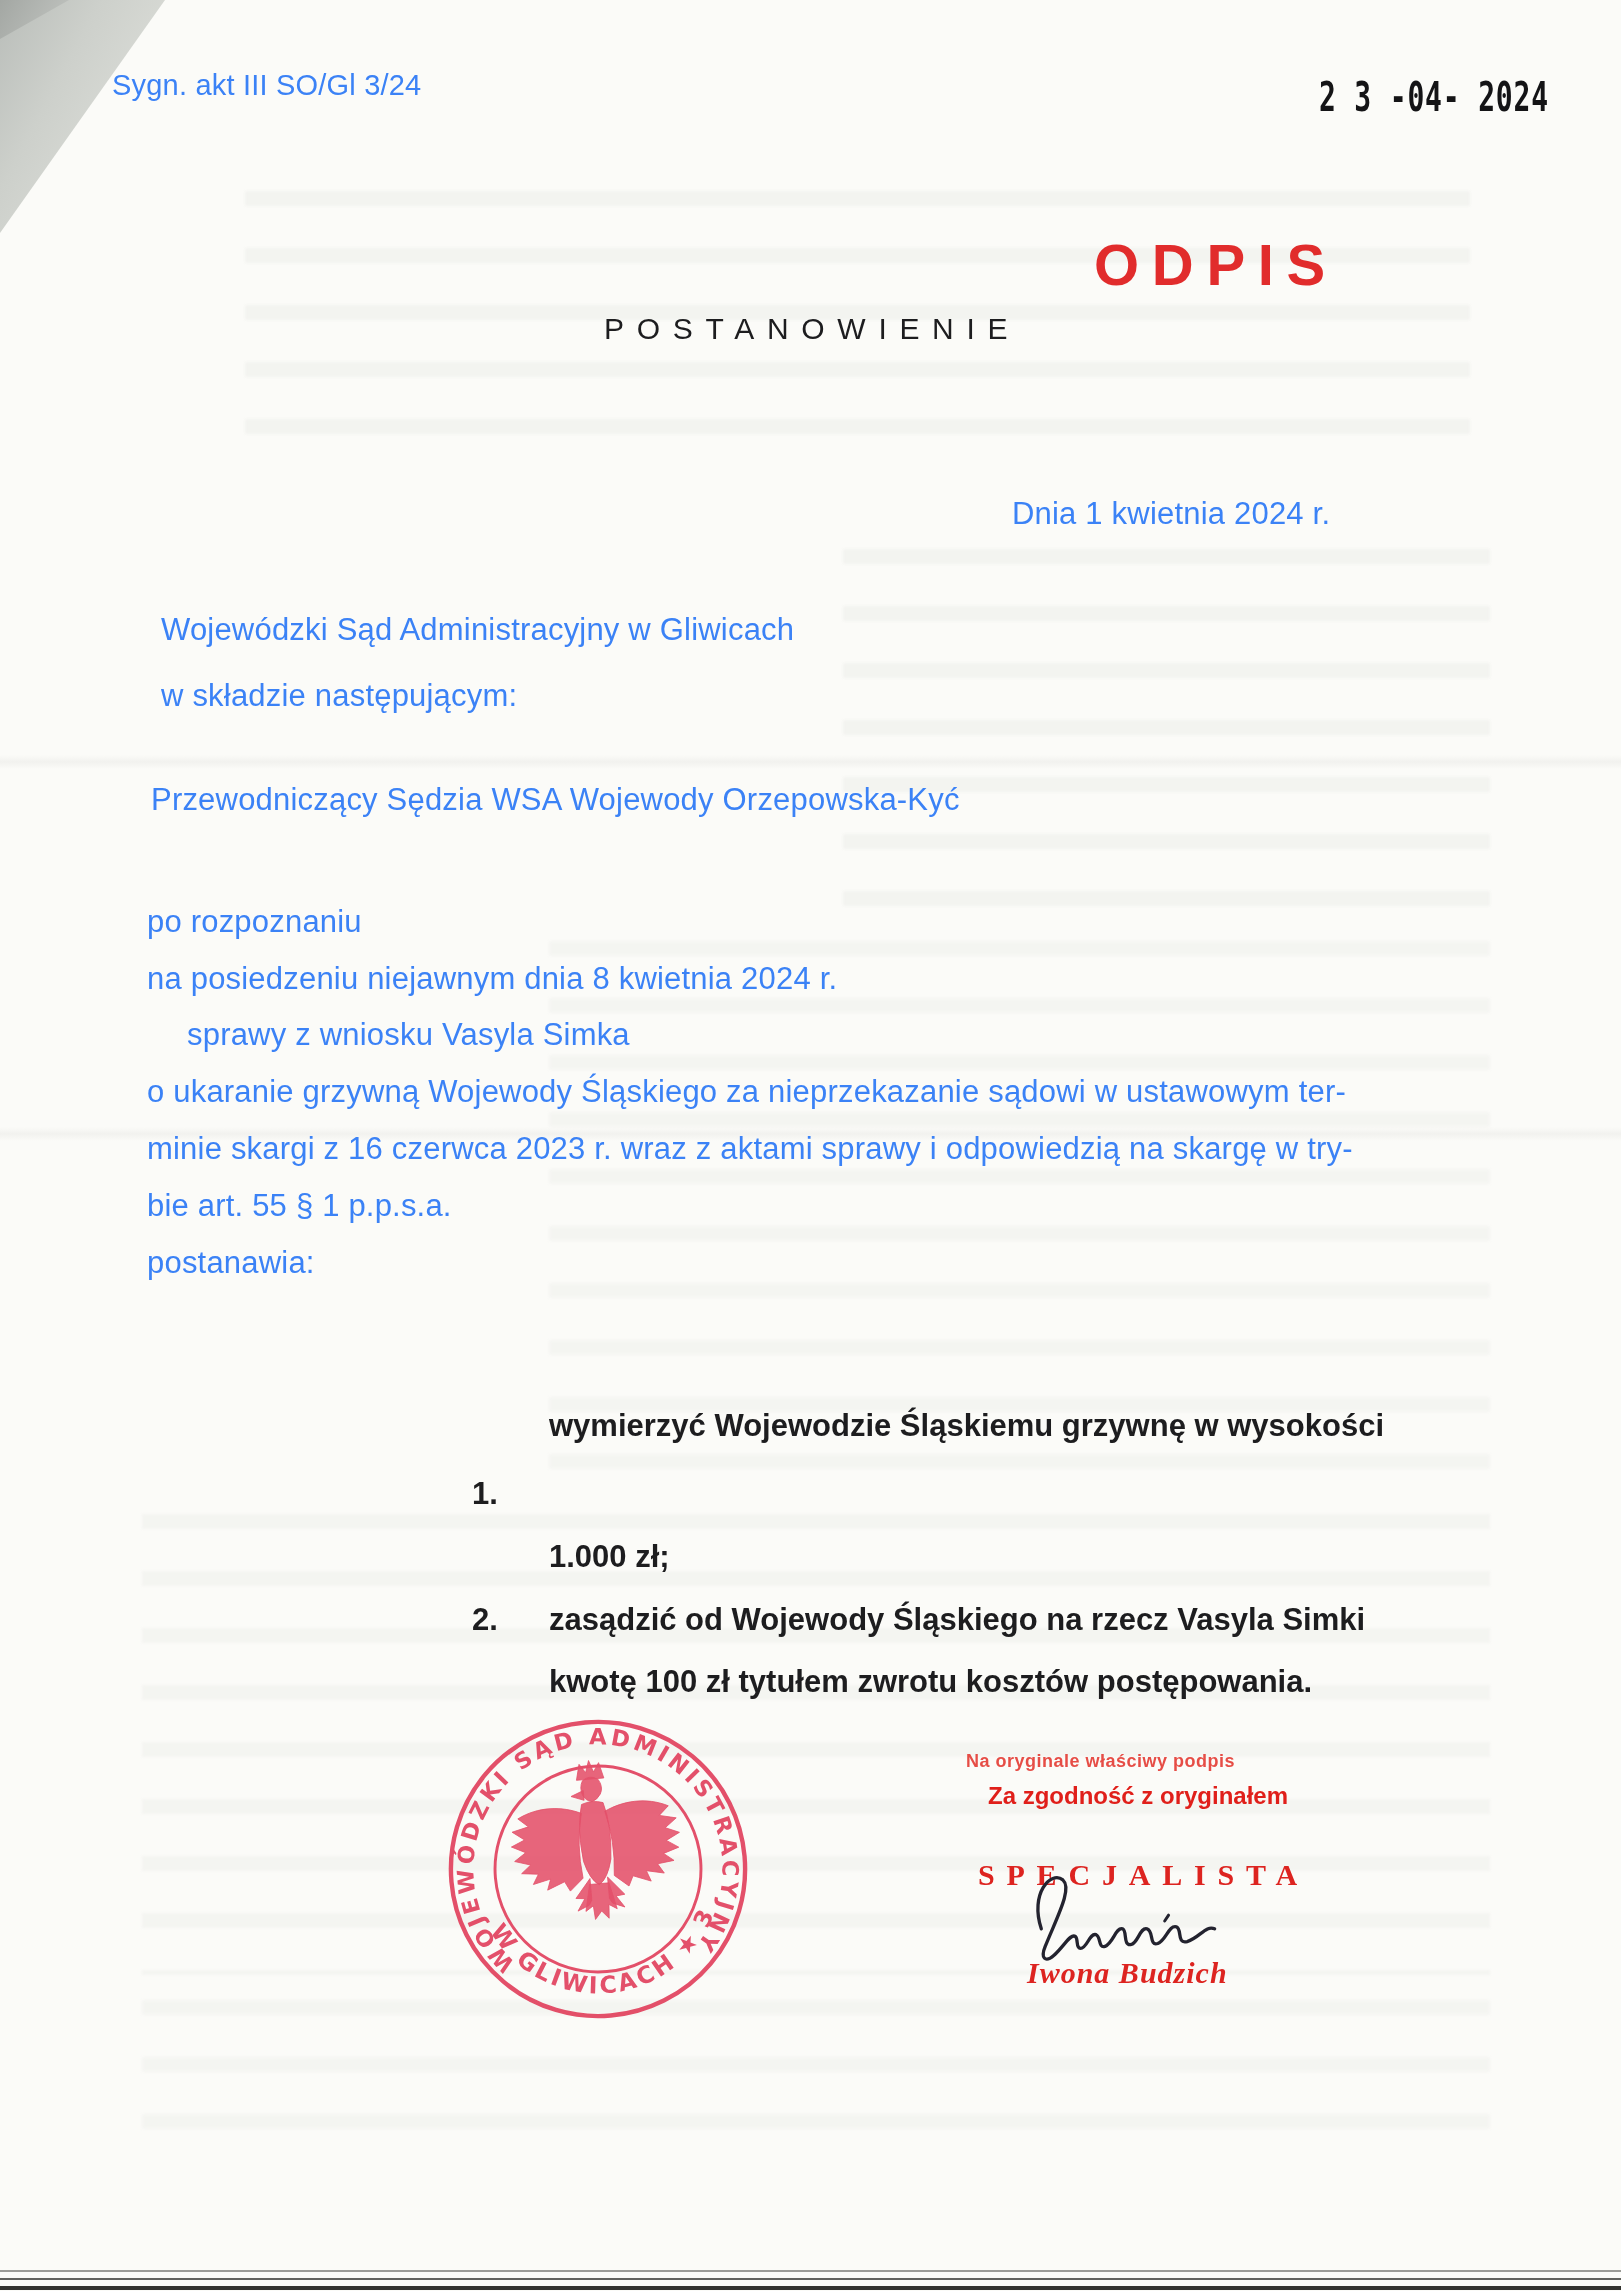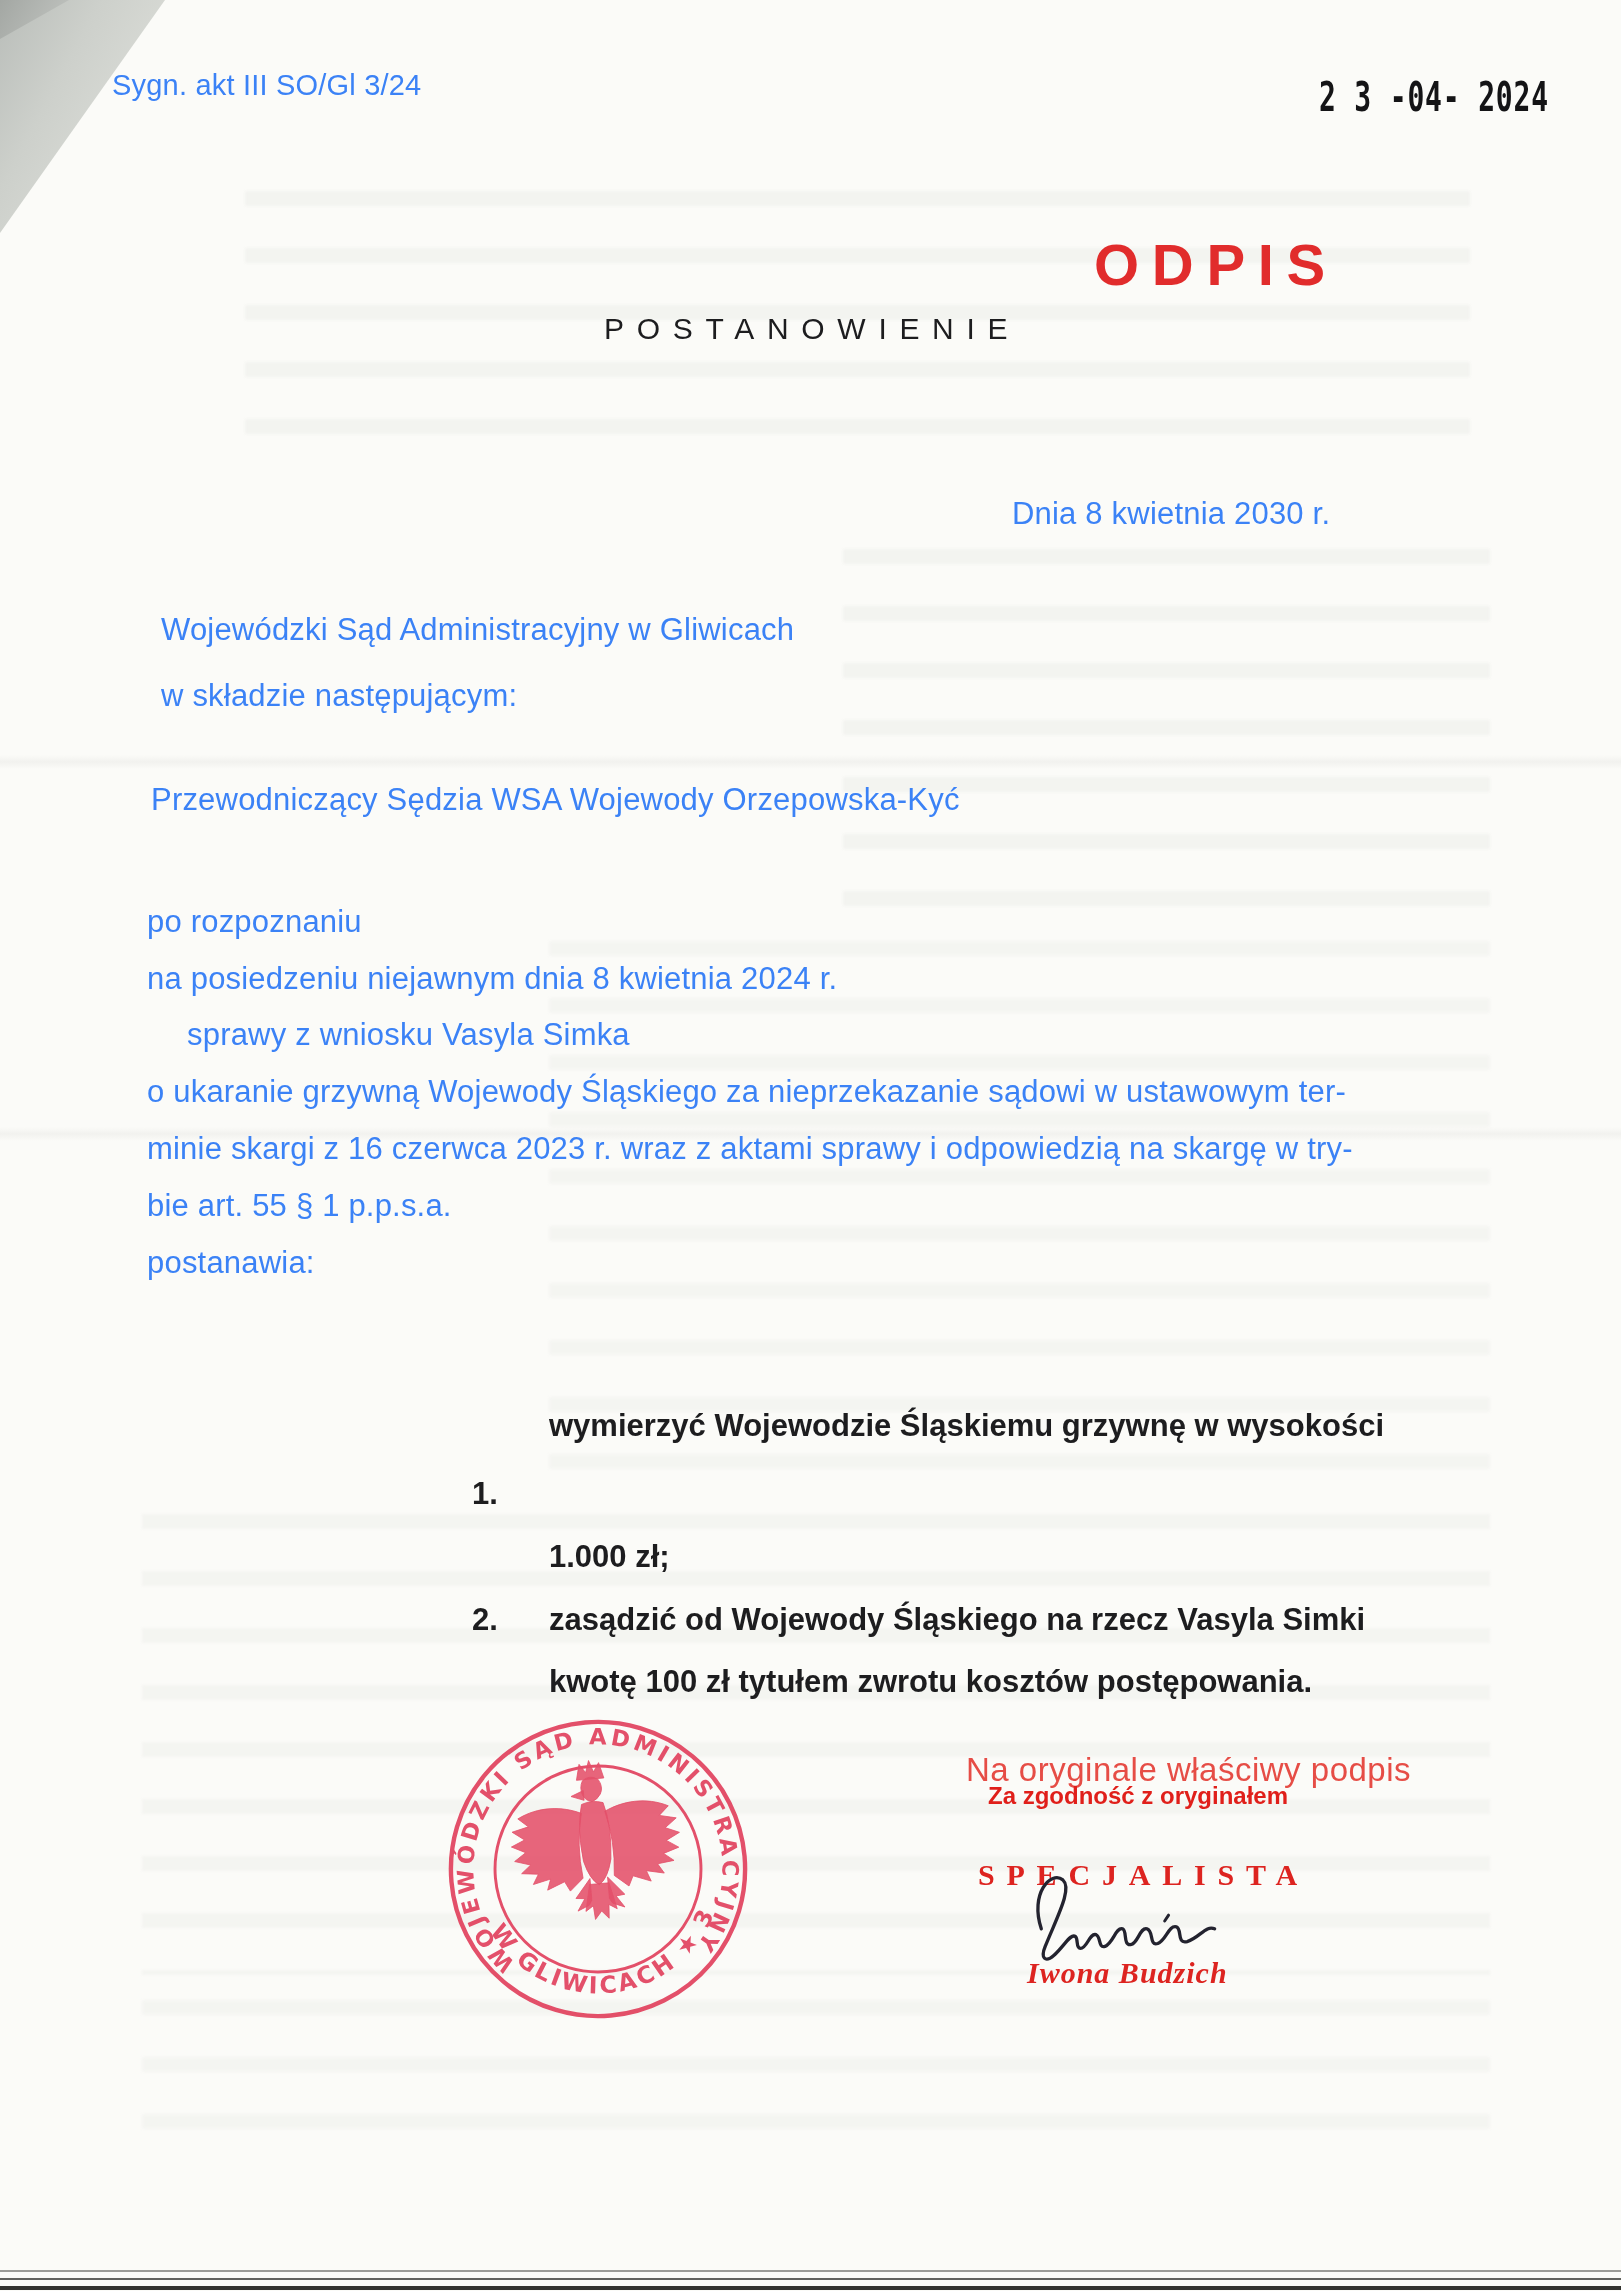--- a/index.html
+++ b/index.html
@@ -49,21 +49,21 @@
   .doc-title{left:604px;top:312px;font-size:30px;font-weight:normal;letter-spacing:12.7px;white-space:nowrap;}
   .date-line{left:1012px;top:496px;}
   .court-1{left:161px;top:612px;}
   .court-2{left:161px;top:678px;}
   .judge{left:151px;top:782px;}
   
   .ruling-num{position:absolute;left:472px;font-size:31px;font-weight:bold;}
   .ruling-text{position:absolute;left:549px;font-size:31px;font-weight:bold;white-space:nowrap;}
   
   .seal-wrap{left:446px;top:1717px;width:304px;height:304px;transform:rotate(-5deg);opacity:.92;}
-  .cert-1{left:966px;top:1751px;font-size:33px;font-weight:normal;color:#e22820;opacity:.82;letter-spacing:0.5px;white-space:nowrap;}
+  .cert-1{left:966px;top:1751px;font-size:18px;font-weight:bold;color:#e22820;opacity:.82;letter-spacing:0.5px;white-space:nowrap;}
   .cert-2{left:988px;top:1782px;font-size:24px;font-weight:bold;color:#e01f1a;white-space:nowrap;}
   .role{
     left:978px;top:1858px;font-size:30px;font-weight:bold;letter-spacing:11.8px;
     font-family:"Liberation Serif",serif;color:#dd2420;white-space:nowrap;
   }
   .sig{left:1008px;top:1864px;}
   .certifier{
     left:1027px;top:1956px;font-size:30px;font-weight:bold;font-style:italic;
     font-family:"Liberation Serif",serif;color:#dd2420;letter-spacing:1px;white-space:nowrap;
   }
@@ -84,21 +84,21 @@
 <div class="abs crease" style="top:1127px;"></div>
 
 <div class="abs edge-line" style="top:2270px;height:2px;background:#9b9b97;"></div>
 <div class="abs edge-line" style="top:2278px;height:2px;background:#62625e;"></div>
 <div class="abs edge-line" style="top:2286px;height:3.9px;background:#33332f;"></div>
 
 <div class="abs body-text case-number">Sygn. akt III SO/Gl 3/24</div>
 <div class="abs date-stamp">2 3 -04- 2024</div>
 <div class="abs odpis">ODPIS</div>
 <div class="abs doc-title">POSTANOWIENIE</div>
-<div class="abs body-text date-line">Dnia 8 kwietnia 2030 r.</div>
+<div class="abs body-text date-line">Dnia 1 kwietnia 2024 r.</div>
 
 <div class="abs body-text court-1">Wojewódzki Sąd Administracyjny w Gliwicach</div>
 <div class="abs body-text court-2">w składzie następującym:</div>
 <div class="abs body-text judge">Przewodniczący Sędzia WSA Wojewody Orzepowska-Kyć</div>
 
 <div class="abs body-text" style="left:147px;top:904px;">po rozpoznaniu</div>
 <div class="abs body-text" style="left:147px;top:961px;">na posiedzeniu niejawnym dnia 8 kwietnia 2024 r.</div>
 <div class="abs body-text" style="left:147px;top:1017px;margin-left:40px;">sprawy z wniosku Vasyla Simka</div>
 <div class="abs body-text" style="left:147px;top:1074px;">o ukaranie grzywną Wojewody Śląskiego za nieprzekazanie sądowi w ustawowym ter-</div>
 <div class="abs body-text" style="left:147px;top:1131px;">minie skargi z 16 czerwca 2023 r. wraz z aktami sprawy i odpowiedzią na skargę w try-</div>

